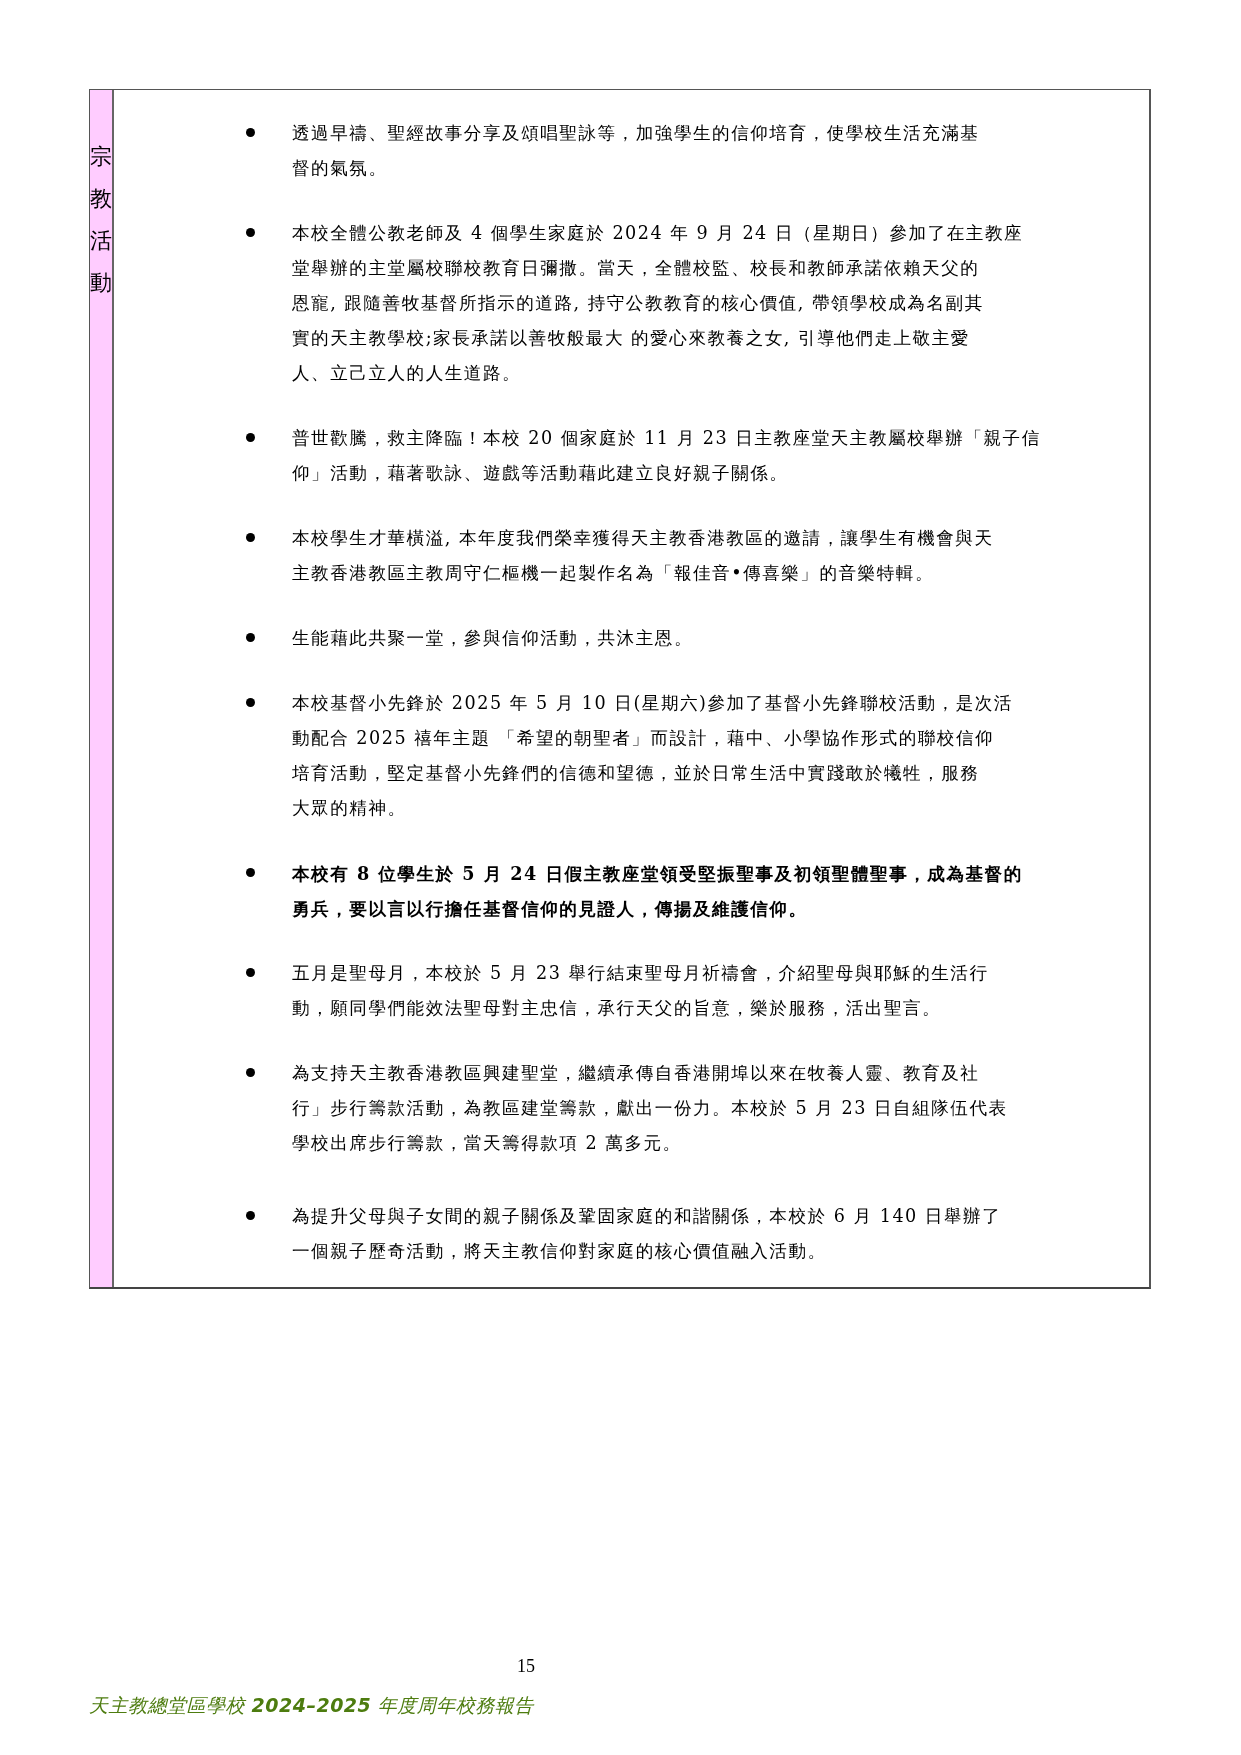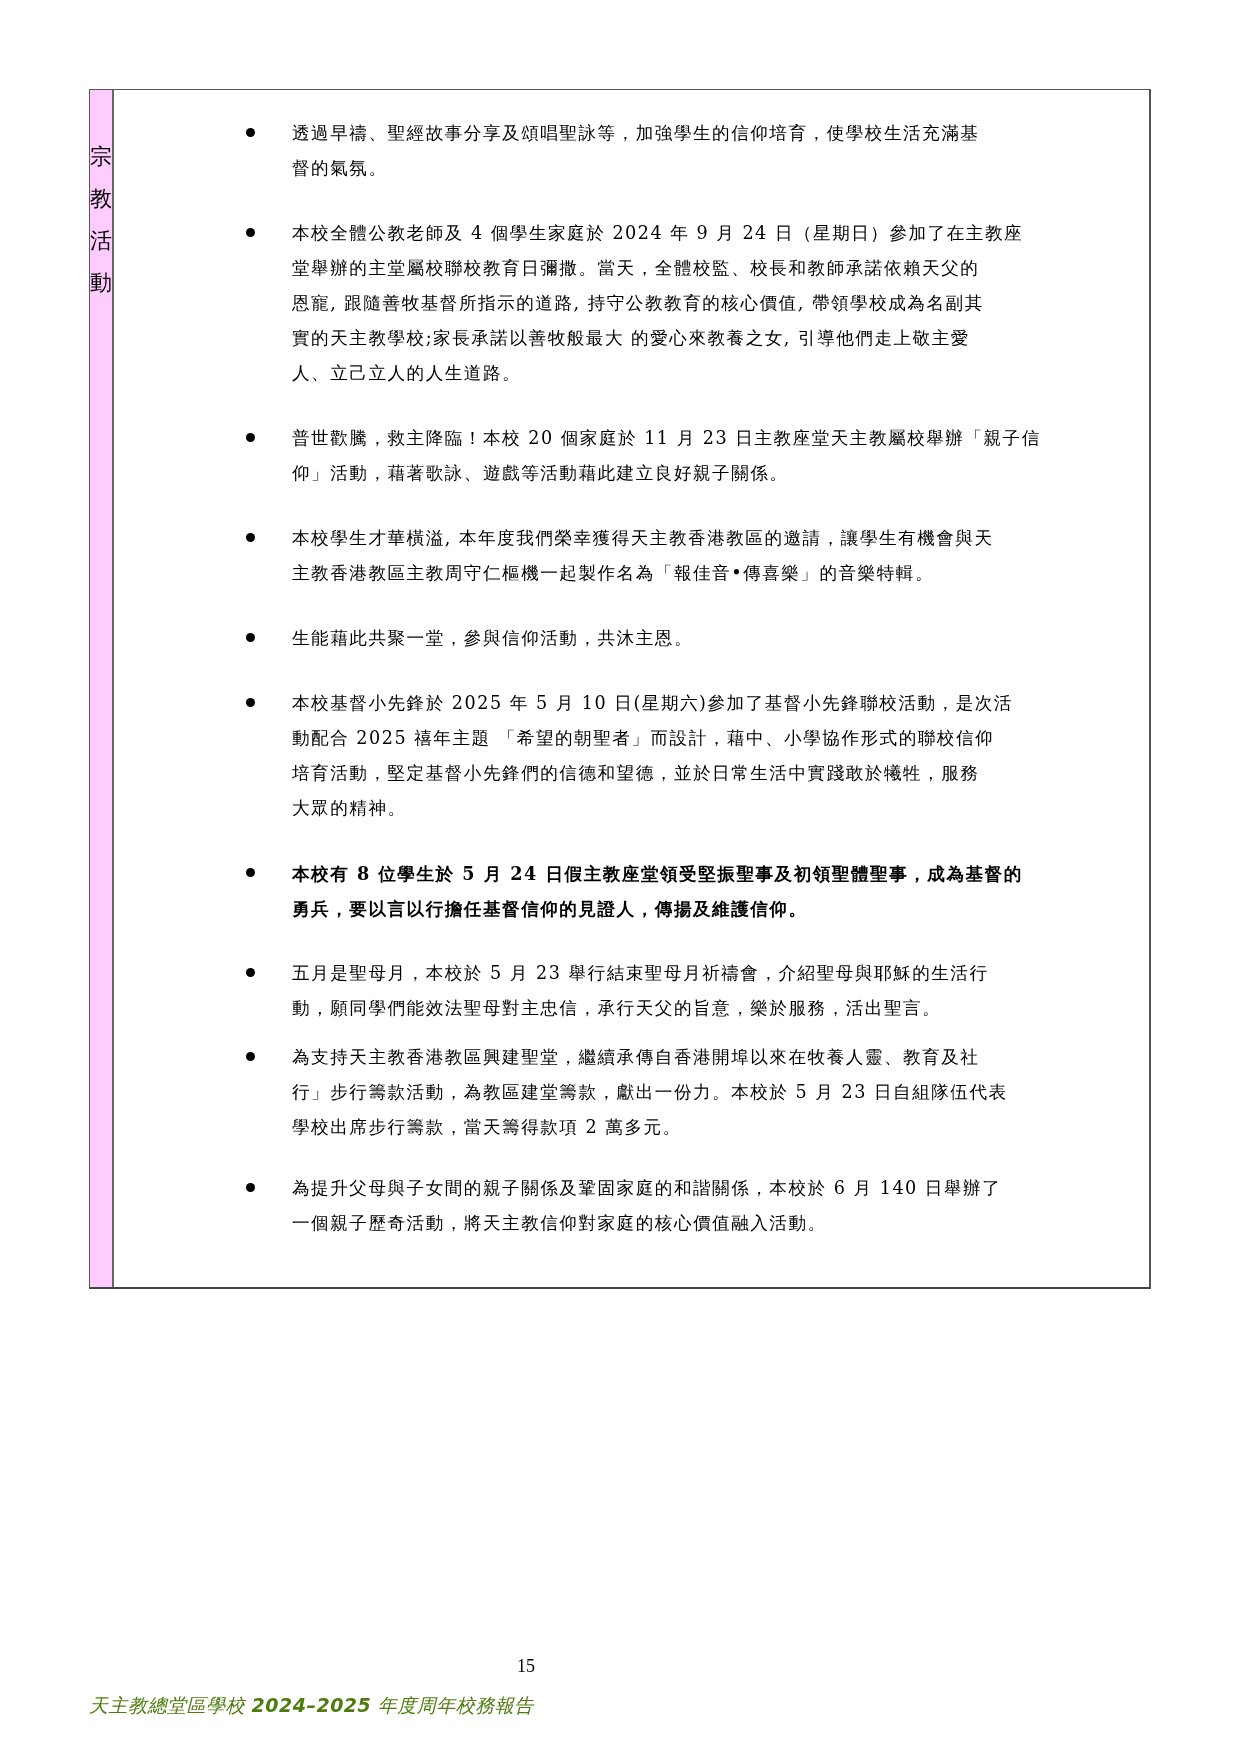--- a/index.html
+++ b/index.html
@@ -82,28 +82,28 @@
           <span class="line">大眾的精神。</span>
         </div>
       </div>
       <div class="item" style="margin-bottom: 30px; font-weight: bold;">
         <span class="bullet-dot"></span>
         <div class="text">
           <span class="line">本校有 8 位學生於 5 月 24 日假主教座堂領受堅振聖事及初領聖體聖事，成為基督的</span>
           <span class="line">勇兵，要以言以行擔任基督信仰的見證人，傳揚及維護信仰。</span>
         </div>
       </div>
-      <div class="item" style="margin-bottom: 14px;">
+      <div class="item" style="margin-bottom: 30px;">
         <span class="bullet-dot"></span>
         <div class="text">
           <span class="line">五月是聖母月，本校於 5 月 23 舉行結束聖母月祈禱會，介紹聖母與耶穌的生活行</span>
           <span class="line">動，願同學們能效法聖母對主忠信，承行天父的旨意，樂於服務，活出聖言。</span>
         </div>
       </div>
-      <div class="item" style="margin-bottom: 26px;">
+      <div class="item" style="margin-bottom: 38px;">
         <span class="bullet-dot"></span>
         <div class="text">
           <span class="line">為支持天主教香港教區興建聖堂，繼續承傳自香港開埠以來在牧養人靈、教育及社</span>
           <span class="line">行」步行籌款活動，為教區建堂籌款，獻出一份力。本校於 5 月 23 日自組隊伍代表</span>
           <span class="line">學校出席步行籌款，當天籌得款項 2 萬多元。</span>
         </div>
       </div>
       <div class="item" style="margin-bottom: 0px;">
         <span class="bullet-dot"></span>
         <div class="text">

